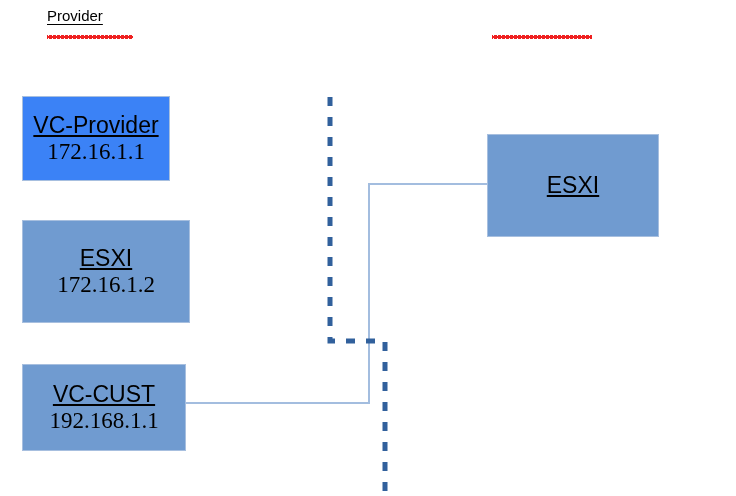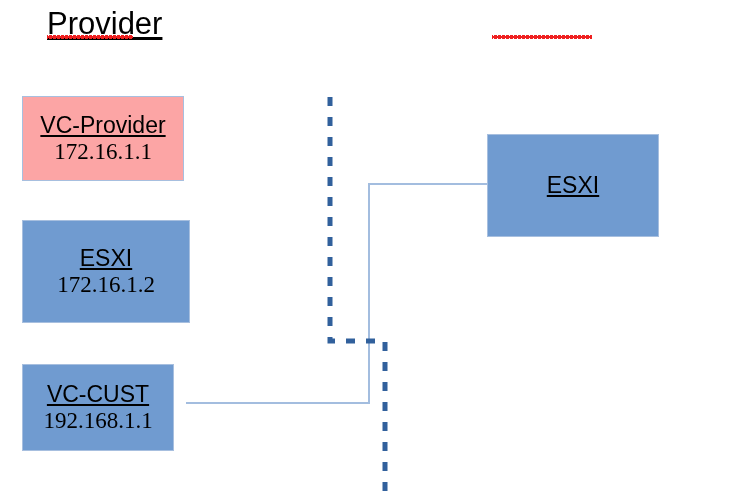--- a/index.html
+++ b/index.html
@@ -13,21 +13,21 @@
   }
   #canvas {
     position: relative;
     width: 736px;
     height: 496px;
     background: #ffffff;
     overflow: hidden;
   }
   .heading {
     position: absolute;
-    font-size: 31px;
+    font-size: 15px;
     color: #000000;
     white-space: nowrap;
     line-height: 1;
     text-decoration: underline;
     text-underline-offset: 3px;
   }
   
   .squiggle {
     position: absolute;
     height: 4px;
@@ -90,33 +90,33 @@
   <div class="heading" id="heading-provider" style="left: 47px; top: 8px; color: rgb(0, 0, 0);">Provider</div>
   <div class="squiggle" id="squiggle-provider" style="left: 47px; top: 35px; width: 86px;"></div>
 
   <div class="squiggle" id="squiggle-customer" style="left: 492px; top: 35px; width: 100px;"></div>
 
   <svg class="wires" viewBox="0 0 736 496">
     <polyline id="wire-solid-0" fill="none" stroke="#A3BDDF" stroke-width="2" stroke-linejoin="miter" stroke-linecap="butt" points="186,403 369,403 369,184 487,184"></polyline>
     <polyline id="wire-dashed-boundary" fill="none" stroke="#31609C" stroke-width="5" stroke-dasharray="9 11" stroke-linejoin="miter" stroke-linecap="butt" points="330,97 330,341 385,341 385,496"></polyline>
   </svg>
 
-  <div class="node" id="node-0" style="left: 22px; top: 96px; width: 162px; height: 85px; background: #fca5a5; border-color: rgb(167, 191, 223); color: rgb(0, 0, 0);">
+  <div class="node" id="node-0" style="left: 22px; top: 96px; width: 148px; height: 85px; background: #3b82f6; border-color: rgb(167, 191, 223); color: rgb(0, 0, 0);">
     <div class="node-name">VC-Provider</div>
     <div class="squiggle"></div>
     <div class="node-ip">172.16.1.1</div>
   </div>
 
   <div class="node" id="node-1" style="left: 22px; top: 220px; width: 168px; height: 103px; background: rgb(112, 155, 208); border-color: rgb(167, 191, 223); color: rgb(0, 0, 0);">
     <div class="node-name">ESXI</div>
     <div class="squiggle"></div>
     <div class="node-ip">172.16.1.2</div>
   </div>
 
-  <div class="node" id="node-2" style="left: 22px; top: 364px; width: 152px; height: 87px; background: rgb(112, 155, 208); border-color: rgb(167, 191, 223); color: rgb(0, 0, 0);">
+  <div class="node" id="node-2" style="left: 22px; top: 364px; width: 164px; height: 87px; background: rgb(112, 155, 208); border-color: rgb(167, 191, 223); color: rgb(0, 0, 0);">
     <div class="node-name">VC-CUST</div>
     <div class="squiggle"></div>
     <div class="node-ip">192.168.1.1</div>
   </div>
 
   <div class="node" id="node-3" style="left: 487px; top: 134px; width: 172px; height: 103px; background: rgb(112, 155, 208); border-color: rgb(167, 191, 223); color: rgb(0, 0, 0);">
     <div class="node-name">ESXI</div>
     <div class="squiggle"></div>
   </div>
 

